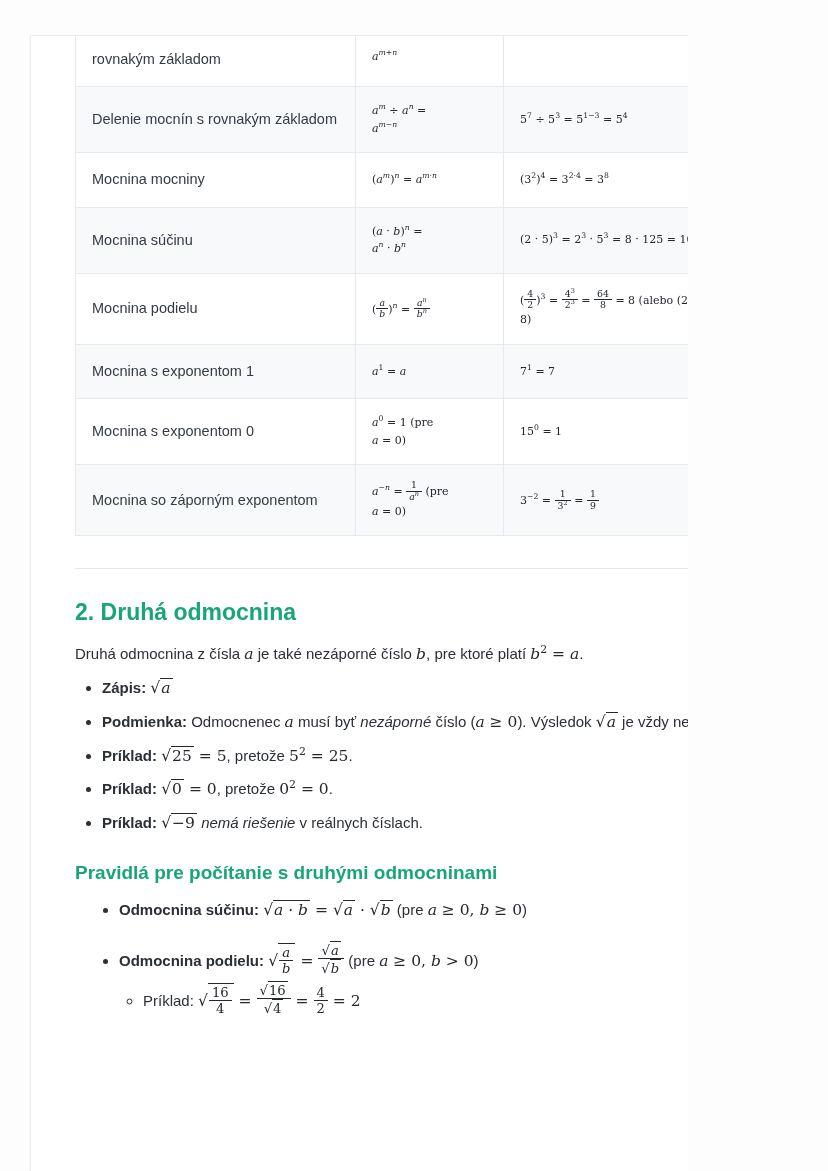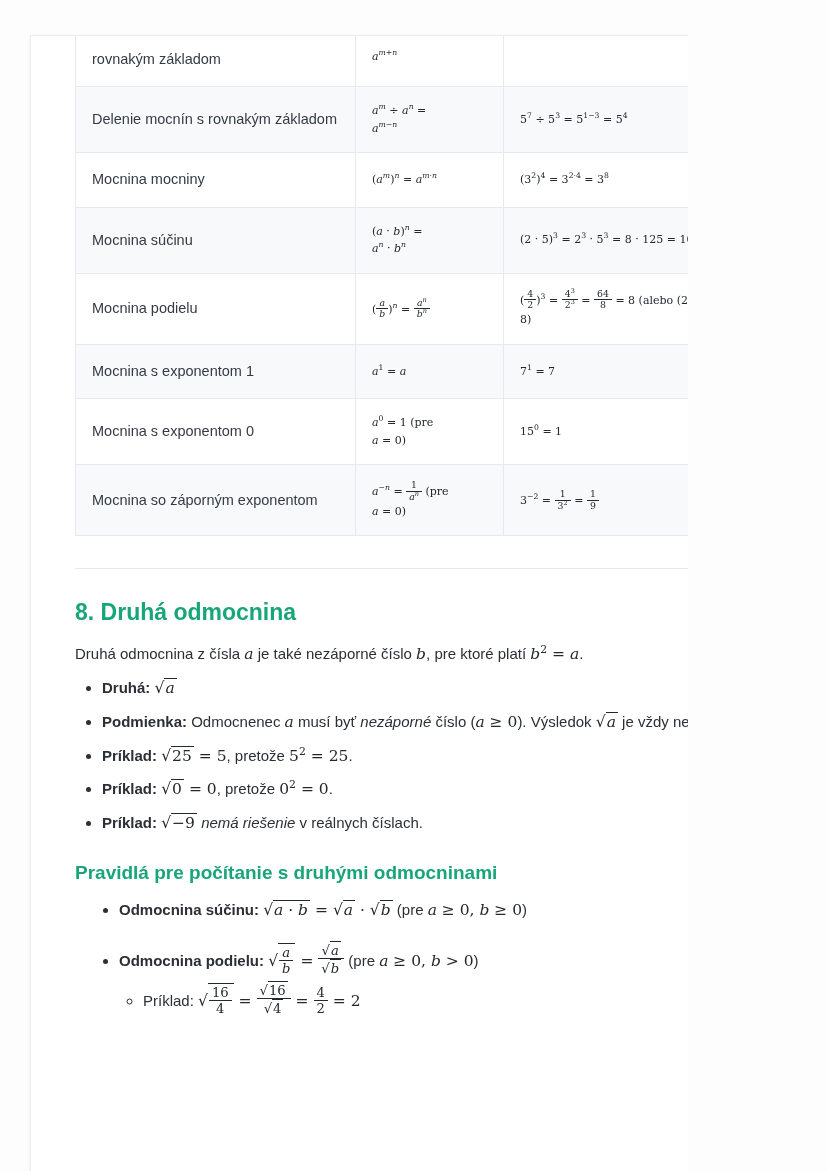--- a/index.html
+++ b/index.html
@@ -95,26 +95,26 @@
           <tr>
             <td class="c1">Mocnina so záporným exponentom</td>
             <td class="c2 mathcell"><i>a</i><sup>−<i>n</i></sup> = <span class="frac"><span class="fn">1</span><span class="fd"><i>a</i><sup><i>n</i></sup></span></span> (pre<br><i>a</i> = 0)</td>
             <td class="c3 mathcell">3<sup>−2</sup> = <span class="frac"><span class="fn">1</span><span class="fd">3<sup>2</sup></span></span> = <span class="frac"><span class="fn">1</span><span class="fd">9</span></span></td>
           </tr>
         </tbody>
       </table>
 
       <hr class="divider">
 
-      <h2 class="sec">8. Druhá odmocnina</h2>
+      <h2 class="sec">2. Druhá odmocnina</h2>
 
       <p class="intro">Druhá odmocnina z čísla <span class="m"><i>a</i></span> je také nezáporné číslo <span class="m"><i>b</i></span>, pre ktoré platí <span class="m"><i>b</i><sup>2</sup> = <i>a</i></span>.</p>
 
       <ul class="blist">
-        <li><b>Druhá:</b> <span class="m">√<span class="rd"><i>a</i></span></span></li>
+        <li><b>Zápis:</b> <span class="m">√<span class="rd"><i>a</i></span></span></li>
         <li><b>Podmienka:</b> Odmocnenec <span class="m"><i>a</i></span> musí byť <i>nezáporné</i> číslo (<span class="m"><i>a</i> ≥ 0</span>). Výsledok <span class="m">√<span class="rd"><i>a</i></span></span> je vždy nezáporný.</li>
         <li><b>Príklad:</b> <span class="m">√<span class="rd">25</span> = 5</span>, pretože <span class="m">5<sup>2</sup> = 25</span>.</li>
         <li><b>Príklad:</b> <span class="m">√<span class="rd">0</span> = 0</span>, pretože <span class="m">0<sup>2</sup> = 0</span>.</li>
         <li><b>Príklad:</b> <span class="m">√<span class="rd">−9</span></span> <i>nemá riešenie</i> v reálnych číslach.</li>
       </ul>
 
       <h3 class="sub">Pravidlá pre počítanie s druhými odmocninami</h3>
 
       <ul class="rlist">
         <li>

